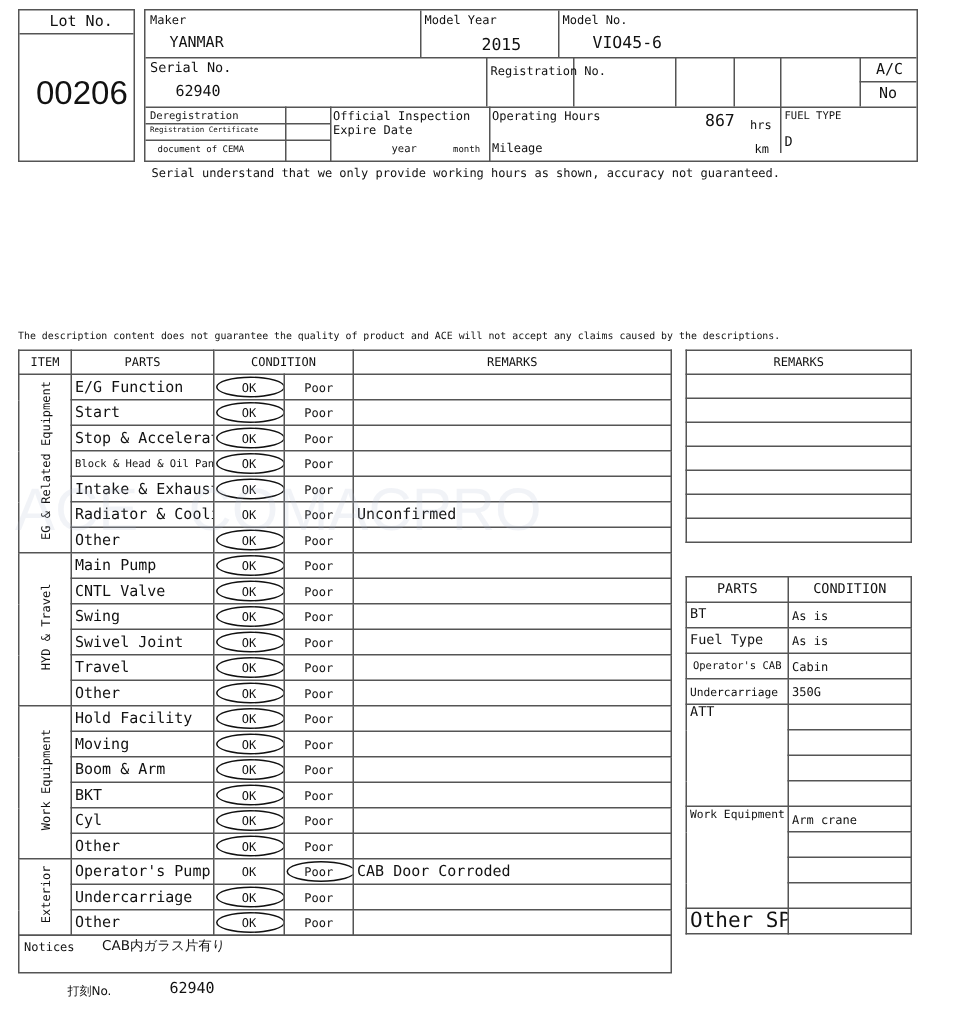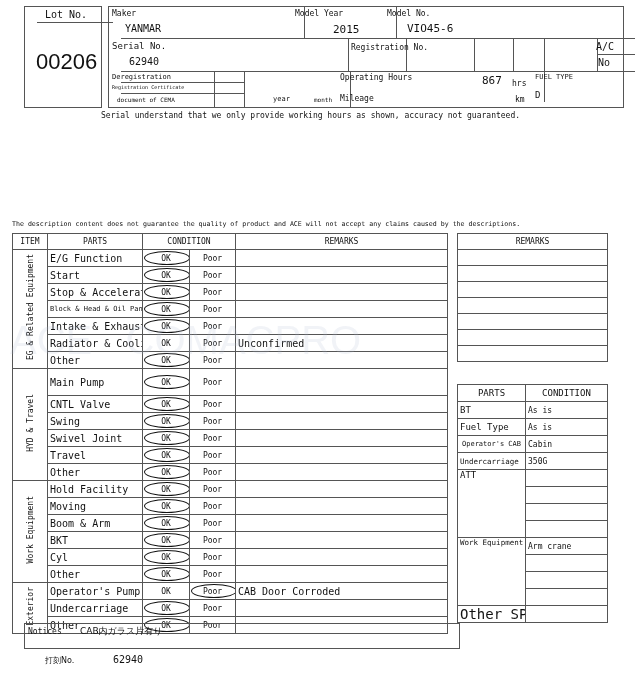--- a/index.html
+++ b/index.html
@@ -1,17 +1,17 @@
 <!DOCTYPE html>
 <html><head>
 <meta charset="utf-8">
 <style>
   html, body { margin:0; padding:0; background:#fff; }
   body { width:640px; height:680px; position:relative; overflow:hidden; font-family:"DejaVu Sans Mono", monospace; color:#111; }
-  .abs { position:absolute; box-sizing:border-box;margin-left:12px; }
+  .abs { position:absolute; box-sizing:border-box; }
   .b { border:1px solid #555; }
   .txt { position:absolute; white-space:nowrap; line-height:1; }
   .s7 { font-size:7px; } .s8 { font-size:8px; } .s9 { font-size:9px; } .s10 { font-size:10px; } .s11 { font-size:11px; }
   .lotnum { font-family:"Liberation Sans", sans-serif; font-size:22px; }
   table.cond { position:absolute; border-collapse:collapse; table-layout:fixed; font-family:"DejaVu Sans Mono", monospace; }
   table.cond td, table.cond th { border:1px solid #555; padding:0 2px; height:16px; font-weight:normal; overflow:hidden; white-space:nowrap; box-sizing:border-box; }
   table.cond th { font-size:8px; text-align:center; }
   .part { font-size:10px;margin-top:32px; }
   .part.small { font-size:7px; }
   .ok, .poor { text-align:center; font-size:8px; position:relative; }
@@ -61,20 +61,21 @@
 
   <div class="txt s9" style="left:3px;top:35px;">Serial No.</div>
   <div class="txt s10" style="left:20px;top:50px;">62940</div>
   <div class="abs s8" style="left:229px;top:35px;width:79px;line-height:11px;text-align:center;word-break:break-all;">Registration No.</div>
   <div class="txt s10" style="left:487px;top:35px;">A/C</div>
   <div class="txt s10" style="left:489px;top:51px;">No</div>
 
   <div class="txt s7" style="left:3px;top:67px;">Deregistration</div>
   <div class="txt" style="left:3px;top:78px;font-size:5px;">Registration Certificate</div>
   <div class="txt" style="left:8px;top:90px;font-size:6px;">document of CEMA</div>
+  <div class="abs s8" style="left:125px;top:66px;width:100px;line-height:9px;white-space:normal;">Official Inspection Expire Date</div>
   <div class="txt s7" style="left:164px;top:89px;">year</div>
   <div class="txt" style="left:205px;top:90px;font-size:6px;">month</div>
   <div class="txt s8" style="left:231px;top:67px;">Operating Hours</div>
   <div class="txt s11" style="left:373px;top:68px;">867</div>
   <div class="txt s8" style="left:403px;top:73px;">hrs</div>
   <div class="txt s8" style="left:231px;top:88px;">Mileage</div>
   <div class="txt s8" style="left:406px;top:89px;">km</div>
   <div class="txt s7" style="left:426px;top:67px;">FUEL TYPE</div>
   <div class="txt s9" style="left:426px;top:84px;">D</div>
 </div>
@@ -136,21 +137,21 @@
         <td class="ok">OK</td>
         <td class="poor" style="border-left: none;">Poor</td>
         <td class="remark">Unconfirmed</td>
       </tr>
       <tr style="height: 17px;">
         <td class="part">Other</td>
         <td class="ok circ">OK</td>
         <td class="poor" style="border-left: none;">Poor</td>
         <td class="remark"></td>
       </tr>
-      <tr style="height: 27px;">
+      <tr style="height: 17px;">
         <td rowspan="6" style="text-align: center;"><span class="group">HYD &amp; Travel</span></td>
         <td class="part">Main Pump</td>
         <td class="ok circ">OK</td>
         <td class="poor" style="border-left: none;">Poor</td>
         <td class="remark"></td>
       </tr>
       <tr style="height: 17px;">
         <td class="part">CNTL Valve</td>
         <td class="ok circ">OK</td>
         <td class="poor" style="border-left: none;">Poor</td>

